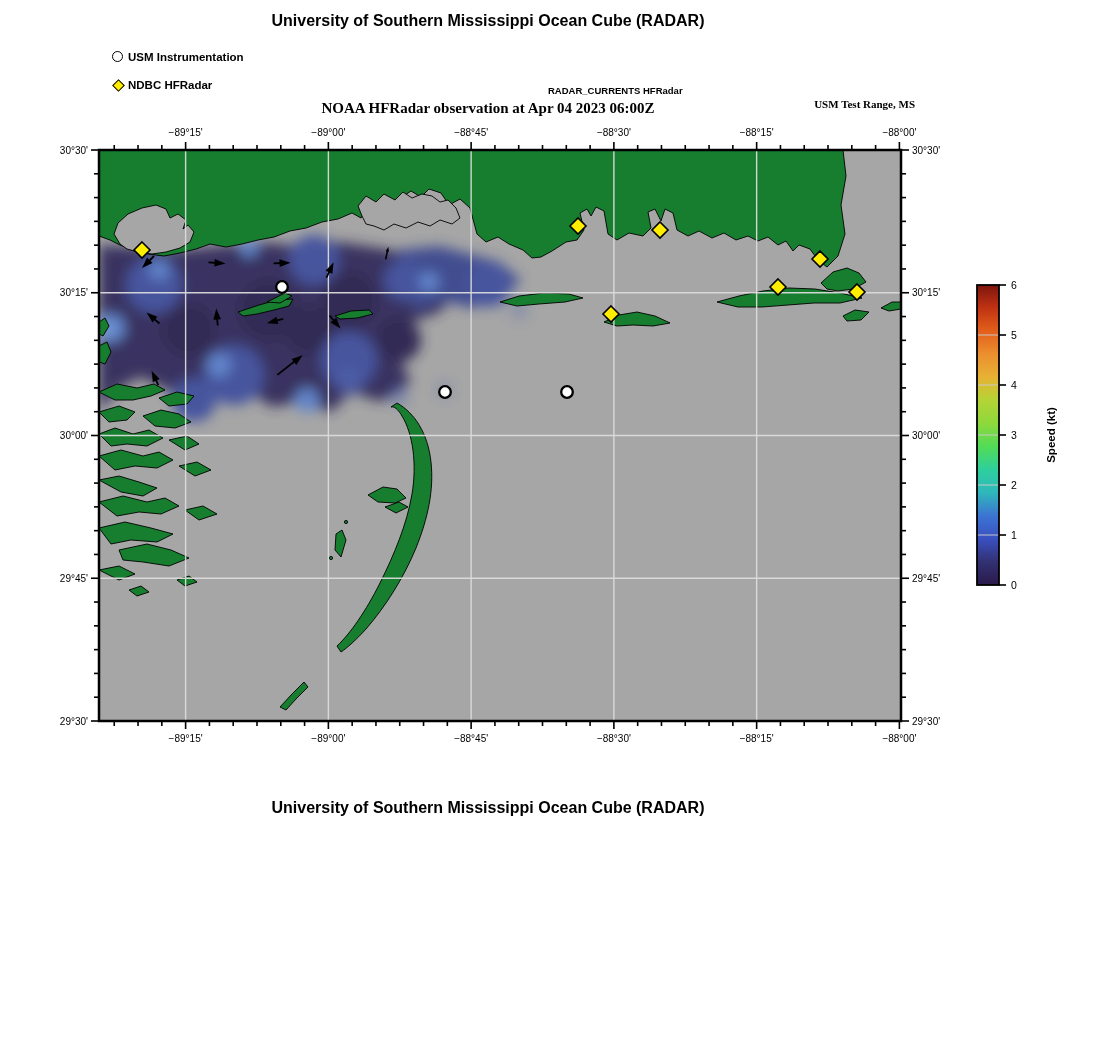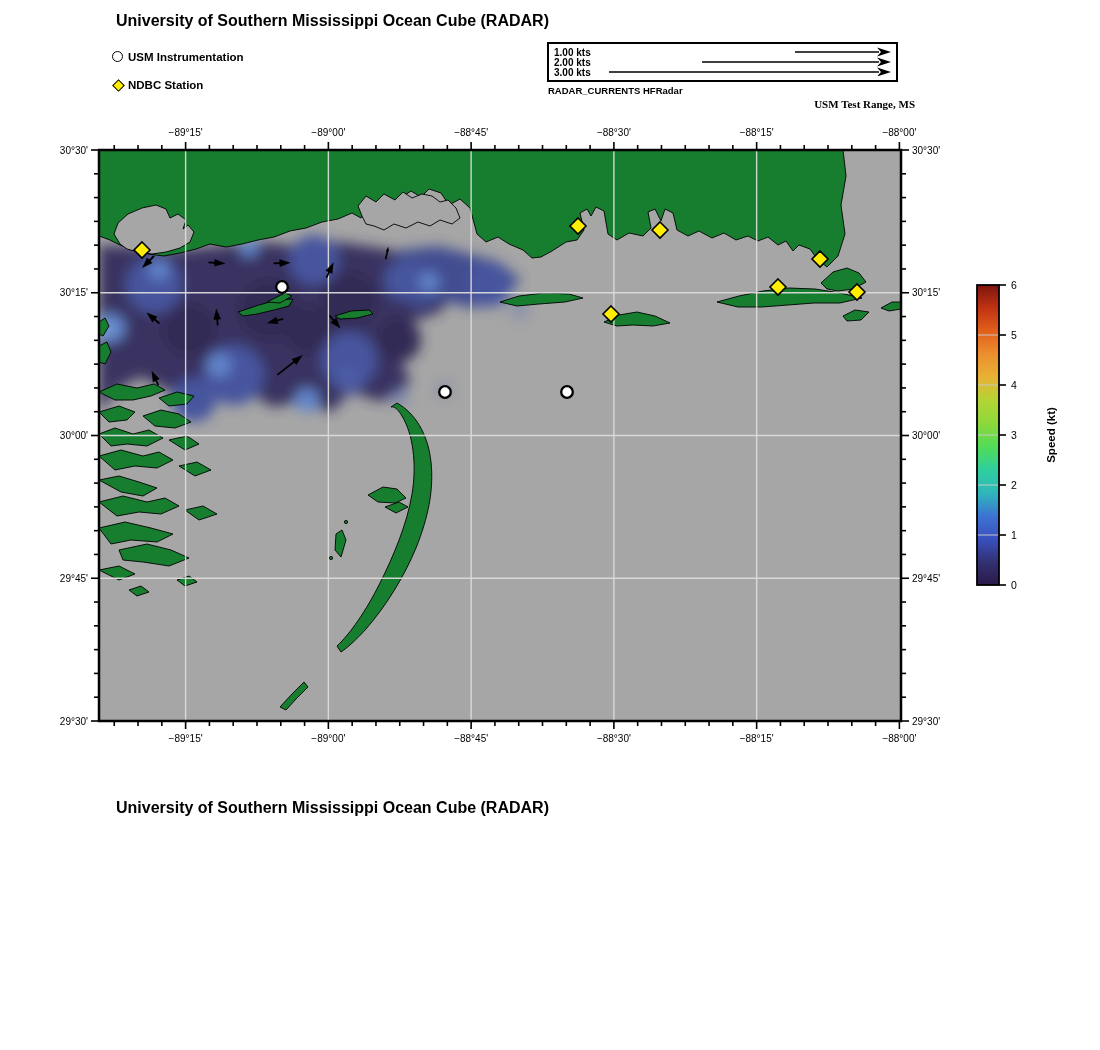--- a/index.html
+++ b/index.html
@@ -1,19 +1,19 @@
 <!DOCTYPE html>
 <html><head>
 <meta charset="utf-8">
 <style>
   html,body{margin:0;padding:0;background:#ffffff;}
   #page{position:relative;width:1100px;height:1050px;background:#ffffff;overflow:hidden;
         font-family:"Liberation Sans",sans-serif;color:#000;}
   .abs{position:absolute;}
-  .title{font-weight:bold;font-size:16px;width:802px;left:116px;}
+  .title{font-weight:bold;font-size:16px;text-align:center;width:802px;left:87px;}
   .serif{font-family:"Liberation Serif",serif;}
   #top-title{top:12px;}
   #bottom-title{top:799px;}
   #marker-legend{left:110px;top:37px;font-size:11.5px;font-weight:bold;}
   .leg-row{display:flex;align-items:center;height:16px;margin-top:12px;}
   .leg-sym{width:16px;height:16px;position:relative;margin-right:2px;}
   .leg-circle{position:absolute;left:2px;top:2px;width:11px;height:11px;border:1.8px solid #000;
               border-radius:50%;background:#fff;box-sizing:border-box;}
   .leg-diamond{position:absolute;left:3.5px;top:3.5px;width:9px;height:9px;background:#ffee00;
                border:1.6px solid #000;transform:rotate(45deg);box-sizing:border-box;}
@@ -34,39 +34,27 @@
     <div class="leg-row">
       <span class="leg-sym">
           <span class="leg-circle"></span>
         </span>
       <span>USM Instrumentation</span>
     </div>
     <div class="leg-row">
       <span class="leg-sym">
           <span class="leg-diamond"></span>
         </span>
-      <span>NDBC Station</span>
+      <span>NDBC HFRadar</span>
     </div>
   </div>
 
-  <div id="vector-box" class="abs">
-    <svg id="vector-box-svg" width="343" height="32">
-        <text x="5" y="11.5" font-size="10" font-weight="bold">1.00 kts</text>
-        <line x1="246" y1="8" x2="330" y2="8" stroke="#000" stroke-width="1.3"></line>
-        <path d="M342,8 L328,3.5 L332,8 L328,12.5 Z" fill="#000"></path>
-        <text x="5" y="21.5" font-size="10" font-weight="bold">2.00 kts</text>
-        <line x1="153" y1="18" x2="330" y2="18" stroke="#000" stroke-width="1.3"></line>
-        <path d="M342,18 L328,13.5 L332,18 L328,22.5 Z" fill="#000"></path>
-        <text x="5" y="31.5" font-size="10" font-weight="bold">3.00 kts</text>
-        <line x1="60" y1="28" x2="330" y2="28" stroke="#000" stroke-width="1.3"></line>
-        <path d="M342,28 L328,23.5 L332,28 L328,32.5 Z" fill="#000"></path>
-      </svg>
-  </div>
   <div id="vector-caption" class="abs">RADAR_CURRENTS HFRadar</div>
 
+  <div id="subtitle" class="abs title serif">NOAA HFRadar observation at Apr 04 2023 06:00Z</div>
   <div id="range-label" class="abs serif">USM Test Range, MS</div>
 
   <svg id="map-svg" class="abs" style="left:60px;top:120px;" width="900" height="645">
     <defs>
       <filter id="blobblur" x="-20%" y="-20%" width="140%" height="140%">
         <feGaussianBlur stdDeviation="6.5"></feGaussianBlur>
       </filter>
       <clipPath id="plotclip">
           <rect x="0" y="0" width="802" height="571"></rect>
         </clipPath>

